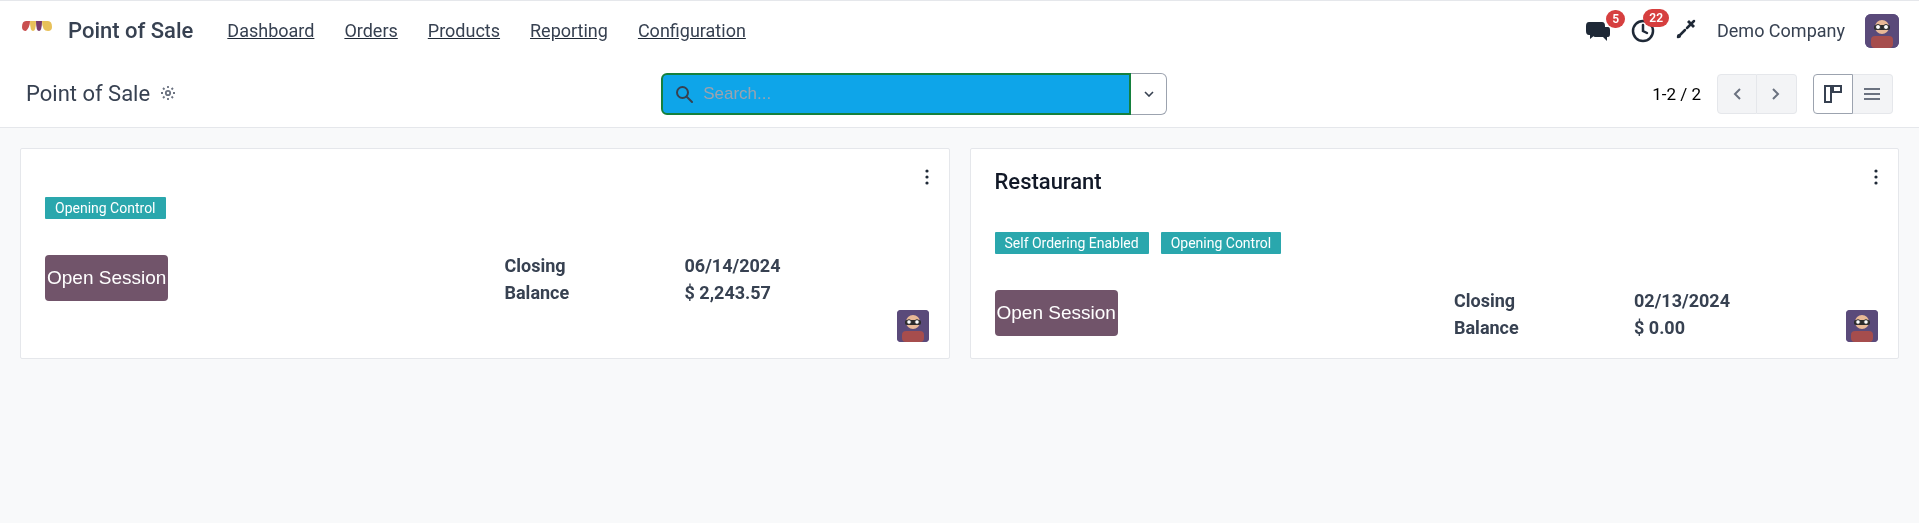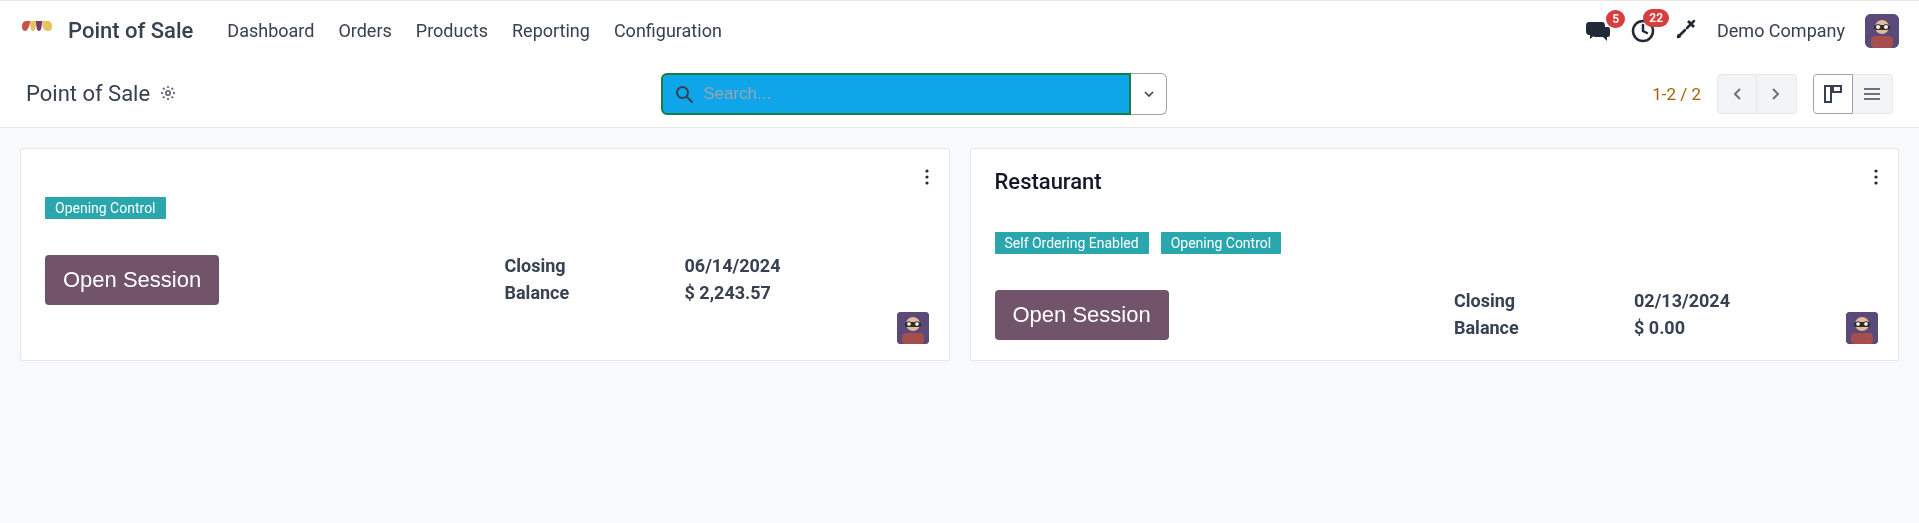--- a/index.html
+++ b/index.html
@@ -23,21 +23,21 @@
     display: inline-flex;
     align-items: center;
     margin-right: 14px;
   }
   .app-title {
     font-size: 22px;
     color: #374151;
     font-weight: 500;
     margin-right: 34px;
   }
-  .nav-items { display: flex; gap: 24px; }
+  .nav-items { display: flex; gap: 30px; text-decoration: underline; }
   .nav-item {
     font-size: 18px;
     color: #374151;
     cursor: pointer;
   }
   .topbar-spacer { flex: 1; }
   .topbar-right { display: flex; align-items: center; gap: 20px; }
   .icon-badge-wrap { position: relative; display: inline-flex; align-items: center; cursor: pointer; }
   .badge {
     position: absolute;
@@ -118,21 +118,21 @@
     justify-content: center;
     cursor: pointer;
     background: #fff;
   }
 
   .controlbar-right {
     display: flex;
     align-items: center;
     gap: 16px;
   }
-  .pagecount { font-size: 17px; color: #a16207; }
+  .pagecount { font-size: 17px; color: #000000; }
   .btn-group { display: flex; }
   .sq-btn {
     width: 40px; height: 40px;
     background: #f3f4f6;
     border: 1px solid #e5e7eb;
     display: flex; align-items: center; justify-content: center;
     cursor: pointer;
     color: #6b7280;
   }
   .sq-btn + .sq-btn { border-left: none; }
@@ -169,22 +169,22 @@
     font-size: 14px;
     padding: 3px 10px;
     border-radius: 1px;
     margin-top: 28px;
   }
   .card-body { display: flex; align-items: flex-start; gap: 40px; }
   .open-btn {
     background: #71546a;
     color: #fff;
     border: none;
-    padding: 12px 18px;
-    font-size: 22px;
+    padding: 12px 2px;
+    font-size: 19px;
     border-radius: 4px;
     cursor: pointer;
   }
   .info-grid {
     display: grid;
     grid-template-columns: 180px 180px;
     row-gap: 6px;
     font-size: 18px;
     color: #374151;
     margin-left: auto;

